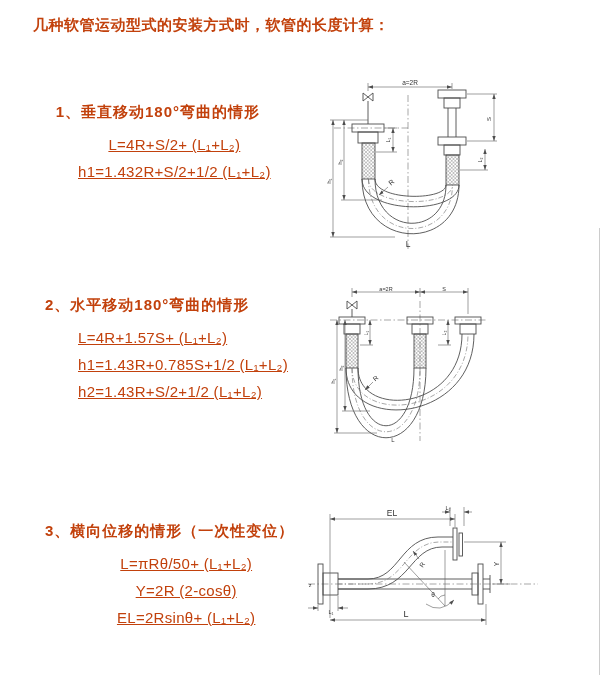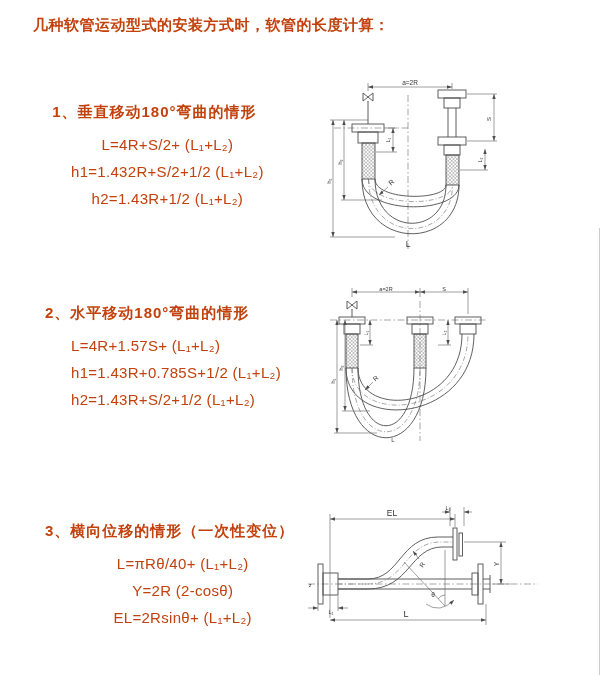--- a/index.html
+++ b/index.html
@@ -6,23 +6,23 @@
   .page {
     position:relative; width:600px; height:675px; background:#ffffff;
     font-family:"Liberation Sans","DejaVu Sans",sans-serif; color:#c2410c;
     overflow:hidden;
   }
   .title {
     position:absolute; left:33px; top:16px; font-size:15px; font-weight:bold;
     letter-spacing:0.5px; margin:0;
   }
   .section { position:absolute; left:45px; }
-  .sec1 { top:103px;text-align:center; } .sec2 { top:304px; } .sec3 { top:522px;text-align:center; }
+  .sec1 { top:103px;text-align:center; } .sec2 { top:296px; } .sec3 { top:522px;text-align:center; }
   .heading { font-size:15px; font-weight:bold; margin:0 0 9px 0; letter-spacing:1px; }
-  .formula { font-size:15px; font-weight:400; margin:0 0 0 26px; line-height:27px; letter-spacing:0.3px; white-space:pre; }
+  .formula { font-size:15px; font-weight:400; margin:0 0 0 33px; line-height:27px; letter-spacing:0.3px; white-space:pre;text-decoration:underline; }
   .diag { position:absolute; }
   .d1 { left:310px; top:75px; }
   .d2 { left:315px; top:283px; }
   .d3 { left:300px; top:500px; }
   .edge-line { position:absolute; right:0; top:228px; width:1px; height:447px; background:#cccccc; }
   svg { display:block; }
   svg .ln  { stroke:#4d4d4d; stroke-width:0.9; fill:none; }
   svg .cl  { stroke:#6d6d6d; stroke-width:0.6; fill:none; stroke-dasharray:7 2.5 1.5 2.5; }
   svg .cld { stroke:#6d6d6d; stroke-width:0.6; fill:none; stroke-dasharray:5 2 1 2; }
   svg .dm  { stroke:#5e5e5e; stroke-width:0.6; fill:none; }
@@ -32,21 +32,20 @@
 <body>
 
 <div class="page">
 
   <p class="title">几种软管运动型式的安装方式时，软管的长度计算：</p>
 
   <div class="section sec1">
     <p class="heading">1、垂直移动180°弯曲的情形</p>
     <p class="formula">L=4R+S/2+ (L₁+L₂)</p>
     <p class="formula">h1=1.432R+S/2+1/2 (L₁+L₂)</p>
-    <p class="formula">h2=1.43R+1/2 (L₁+L₂)</p>
   </div>
 
   <svg class="diag d1" width="200" height="180" viewBox="0 0 200 180">
     <defs>
       <marker id="ae1" markerWidth="6" markerHeight="5" refX="5" refY="2.5" orient="auto" markerUnits="userSpaceOnUse">
         <path d="M0,0.8 L5,2.5 L0,4.2 Z" fill="#4d4d4d"></path>
         </marker>
       <marker id="as1" markerWidth="6" markerHeight="5" refX="0" refY="2.5" orient="auto" markerUnits="userSpaceOnUse">
         <path d="M5,0.8 L0,2.5 L5,4.2 Z" fill="#4d4d4d"></path>
         </marker>
@@ -179,21 +178,21 @@
     <text x="53" y="50" font-size="5" text-anchor="middle" transform="rotate(-90 53 50)">L₁</text>
     <text x="131" y="50" font-size="5" text-anchor="middle" transform="rotate(-90 131 50)">L₂</text>
     <text x="20" y="98" font-size="5.5" text-anchor="middle" transform="rotate(-90 20 98)">h₁</text>
     <text x="28" y="85" font-size="5.5" text-anchor="middle" transform="rotate(-90 28 85)">h₂</text>
     <text x="62" y="97" font-size="6.5" text-anchor="middle" transform="rotate(-40 62 97)">R</text>
     <text x="78" y="159" font-size="6" text-anchor="middle">L</text>
   </svg>
 
   <div class="section sec3">
     <p class="heading">3、横向位移的情形（一次性变位）</p>
-    <p class="formula">L=πRθ/40+ (L₁+L₂)</p>
+    <p class="formula">L=πRθ/50+ (L₁+L₂)</p>
     <p class="formula">Y=2R (2-cosθ)</p>
     <p class="formula">EL=2Rsinθ+ (L₁+L₂)</p>
   </div>
 
   <svg class="diag d3" width="260" height="130" viewBox="0 0 260 130">
     <defs>
       <marker id="ae3" markerWidth="6" markerHeight="5" refX="5" refY="2.5" orient="auto" markerUnits="userSpaceOnUse">
         <path d="M0,0.8 L5,2.5 L0,4.2 Z" fill="#4d4d4d"></path>
         </marker>
       <marker id="as3" markerWidth="6" markerHeight="5" refX="0" refY="2.5" orient="auto" markerUnits="userSpaceOnUse">

